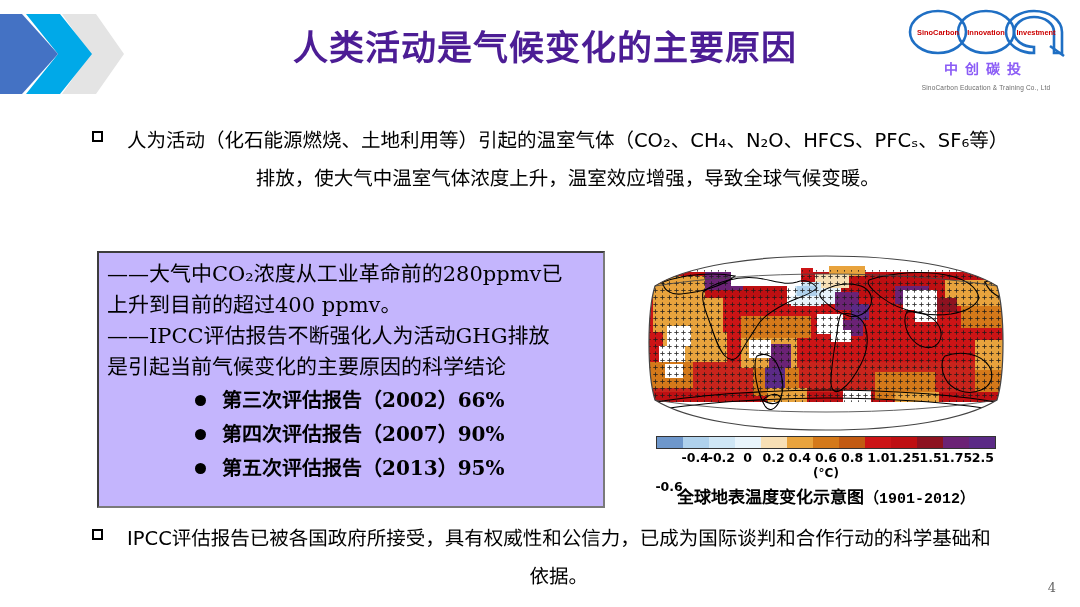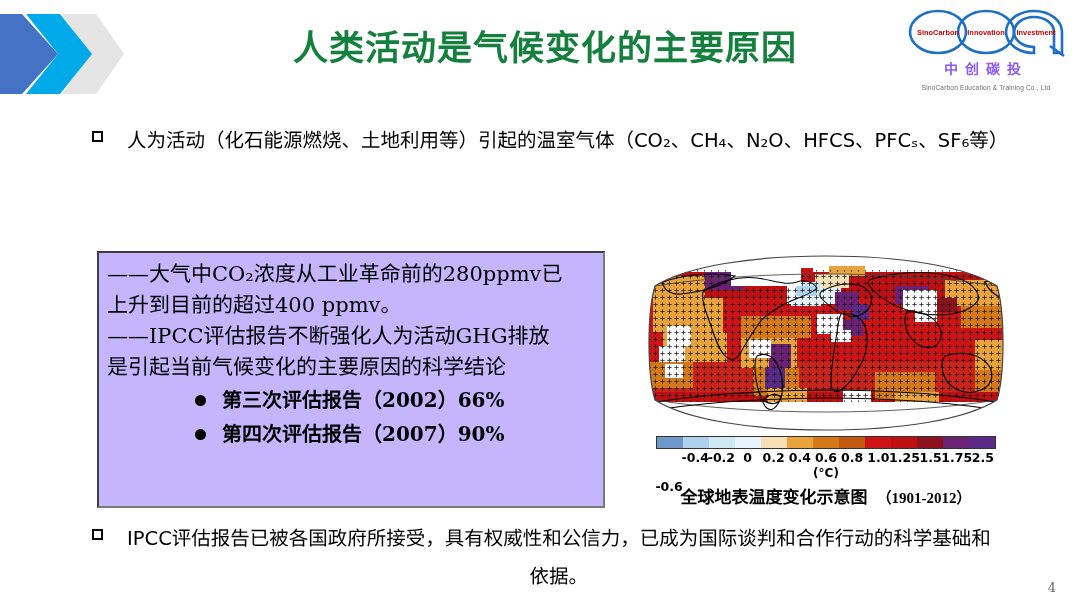--- a/index.html
+++ b/index.html
@@ -12,21 +12,21 @@
     position:relative;
   }
   .slide{position:relative;width:1080px;height:607px;background:#fff;overflow:hidden;}
 
   
   .header{position:absolute;left:0;top:0;width:1080px;height:108px;}
   .chevrons{position:absolute;left:0;top:6px;width:150px;height:96px;}
   .slide-title{
     position:absolute;left:200px;top:14px;width:690px;height:60px;
     display:flex;align-items:center;justify-content:center;
-    font-size:35px;font-weight:bold;color:#15803d;
+    font-size:35px;font-weight:bold;color:#4c1d95;
     letter-spacing:1px;
     font-family:"DejaVu Sans","Liberation Sans",sans-serif;
     white-space:nowrap;
     text-align:center;
   }
   .logo{position:absolute;right:8px;top:8px;width:172px;height:92px;}
   .logo-rings{position:absolute;left:0;top:0;width:172px;height:52px;}
   .logo-cn{
     position:absolute;left:0;top:50px;width:172px;text-align:center;
     font-size:14px;font-weight:bold;color:#8b5cf6;letter-spacing:7px;
@@ -96,21 +96,21 @@
   .cbar-unit{
     position:absolute;left:0;top:214px;width:362px;text-align:center;
     font-size:12px;color:#000;font-weight:bold;
     font-family:"DejaVu Sans","Liberation Sans",sans-serif;
   }
   .fig-caption{
     position:absolute;left:0;top:231px;width:362px;text-align:center;
     font-size:17px;font-weight:bold;color:#000;white-space:nowrap;
     font-family:"DejaVu Sans","Liberation Sans",sans-serif;
   }
-  .fig-caption .yrs{font-size:15px;font-family:Liberation Serif, serif;padding-left:9px;}
+  .fig-caption .yrs{font-size:15px;font-family:Liberation Mono, monospace;}
 
   .page-num{
     position:absolute;right:24px;bottom:12px;
     font-size:13px;color:#666;
     font-family:"DejaVu Serif","Liberation Serif",serif;
   }
 </style>
 </head>
 <body>
 
@@ -140,36 +140,41 @@
       </svg>
       <div class="logo-cn">中创碳投</div>
       <div class="logo-en">SinoCarbon Education &amp; Training Co., Ltd</div>
     </div>
   </div>
 
   <div class="bullet-row" id="bullet-1">
     <span class="bullet-mark"></span>
     <div>
       <div class="bullet-text">人为活动（化石能源燃烧、土地利用等）引起的温室气体（CO₂、CH₄、N₂O、HFCS、PFCₛ、SF₆等）</div>
+      <div class="bullet-text">排放，使大气中温室气体浓度上升，温室效应增强，导致全球气候变暖。</div>
     </div>
   </div>
 
   <div class="gray-panel">
     <div class="panel-line">——大气中CO₂浓度从工业革命前的280ppmv已</div>
     <div class="panel-line">上升到目前的超过400 ppmv。</div>
     <div class="panel-line">——IPCC评估报告不断强化人为活动GHG排放</div>
     <div class="panel-line">是引起当前气候变化的主要原因的科学结论</div>
 
     <div class="panel-sub">
       <span class="dot"></span>
       <span>第三次评估报告（2002）66%</span>
     </div>
     <div class="panel-sub">
       <span class="dot"></span>
       <span>第四次评估报告（2007）90%</span>
+    </div>
+    <div class="panel-sub">
+      <span class="dot"></span>
+      <span>第五次评估报告（2013）95%</span>
     </div>
   </div>
 
   <div class="figure">
 
     <svg class="map-box" viewBox="0 0 362 182">
       <defs>
         <clipPath id="globeClip">
           <path d="M181 4
                    C 255 4, 320 14, 352 34

